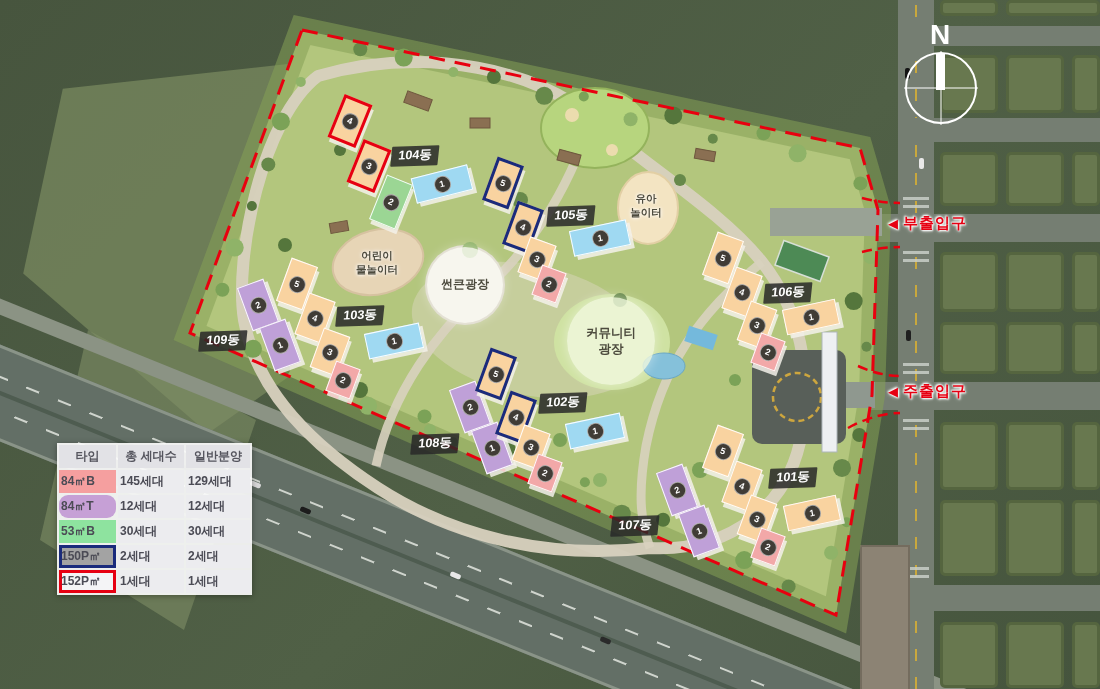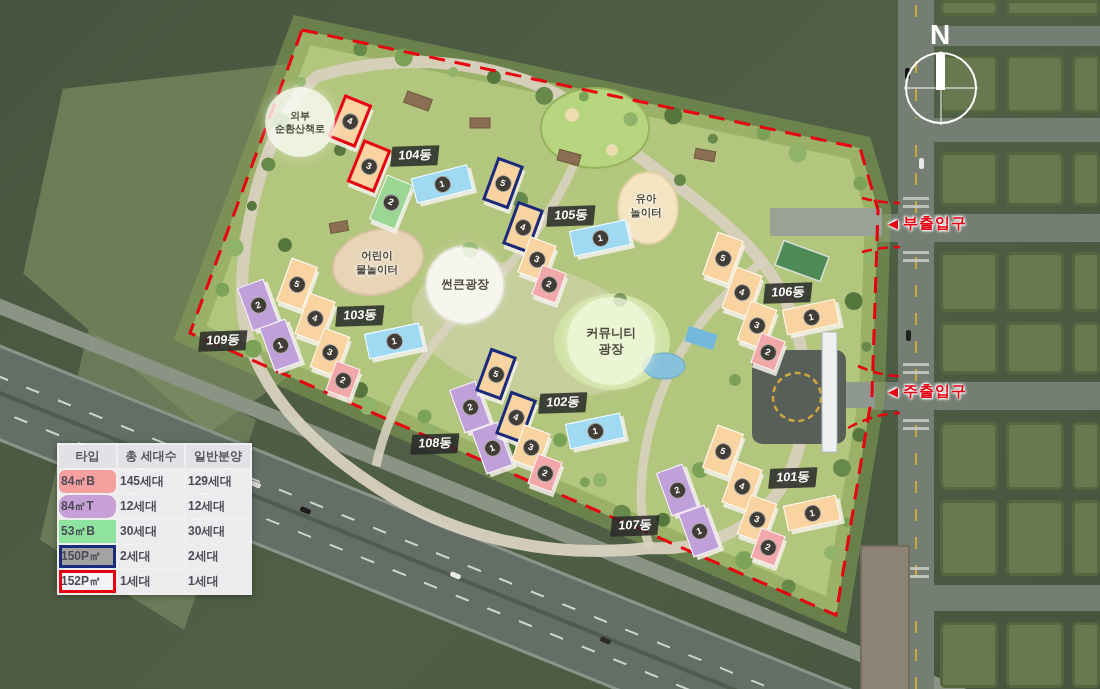--- a/index.html
+++ b/index.html
@@ -296,24 +296,20 @@
   <div id="labels-layer" style="position:absolute;left:0;top:0;width:100%;height:100%;">
       <div class="bldg-label" style="left: 415px; top: 156px;">104동</div>
       <div class="bldg-label" style="left: 571px; top: 216px;">105동</div>
       <div class="bldg-label" style="left: 360px; top: 316px;">103동</div>
       <div class="bldg-label" style="left: 223px; top: 341px;">109동</div>
       <div class="bldg-label" style="left: 435px; top: 444px;">108동</div>
       <div class="bldg-label" style="left: 563px; top: 403px;">102동</div>
       <div class="bldg-label" style="left: 635px; top: 526px;">107동</div>
       <div class="bldg-label" style="left: 793px; top: 478px;">101동</div>
       <div class="bldg-label" style="left: 788px; top: 293px;">106동</div>
-      <div class="amenity circle" style="left: 300px; top: 122px; font-size: 10px; width: 70px; height: 70px;">
-        <span>외부</span>
-        <span>순환산책로</span>
-      </div>
       <div class="amenity circle" style="left: 465px; top: 285px; font-size: 12px; width: 76px; height: 76px;">
         <span>썬큰광장</span>
       </div>
       <div class="amenity" style="left: 377px; top: 263px; font-size: 10.5px; text-shadow: rgb(255, 255, 255) 0px 0px 3px, rgb(255, 255, 255) 0px 0px 5px;">
         <span>어린이</span>
         <span>물놀이터</span>
       </div>
       <div class="amenity" style="left: 646px; top: 206px; font-size: 10.5px; text-shadow: rgb(255, 255, 255) 0px 0px 3px, rgb(255, 255, 255) 0px 0px 5px;">
         <span>유아</span>
         <span>놀이터</span>
@@ -337,21 +333,21 @@
   <table class="legend" style="left:57px;top:443px;">
     <thead>
         <tr id="legend-head">
           <th class="c0">타입</th>
           <th class="c1">총 세대수</th>
           <th class="c2">일반분양</th>
         </tr>
       </thead>
     <tbody id="legend-body">
         <tr>
-          <td class="c0" style="background: rgb(245, 159, 159); border-radius: 6px;">84㎡B</td>
+          <td class="c0" style="background: rgb(245, 159, 159);">84㎡B</td>
           <td class="c1">145세대</td>
           <td class="c2">129세대</td>
         </tr>
         <tr>
           <td class="c0" style="background: rgb(198, 160, 214); border-radius: 9px;">84㎡T</td>
           <td class="c1">12세대</td>
           <td class="c2">12세대</td>
         </tr>
         <tr>
           <td class="c0" style="background: rgb(142, 227, 159);">53㎡B</td>

